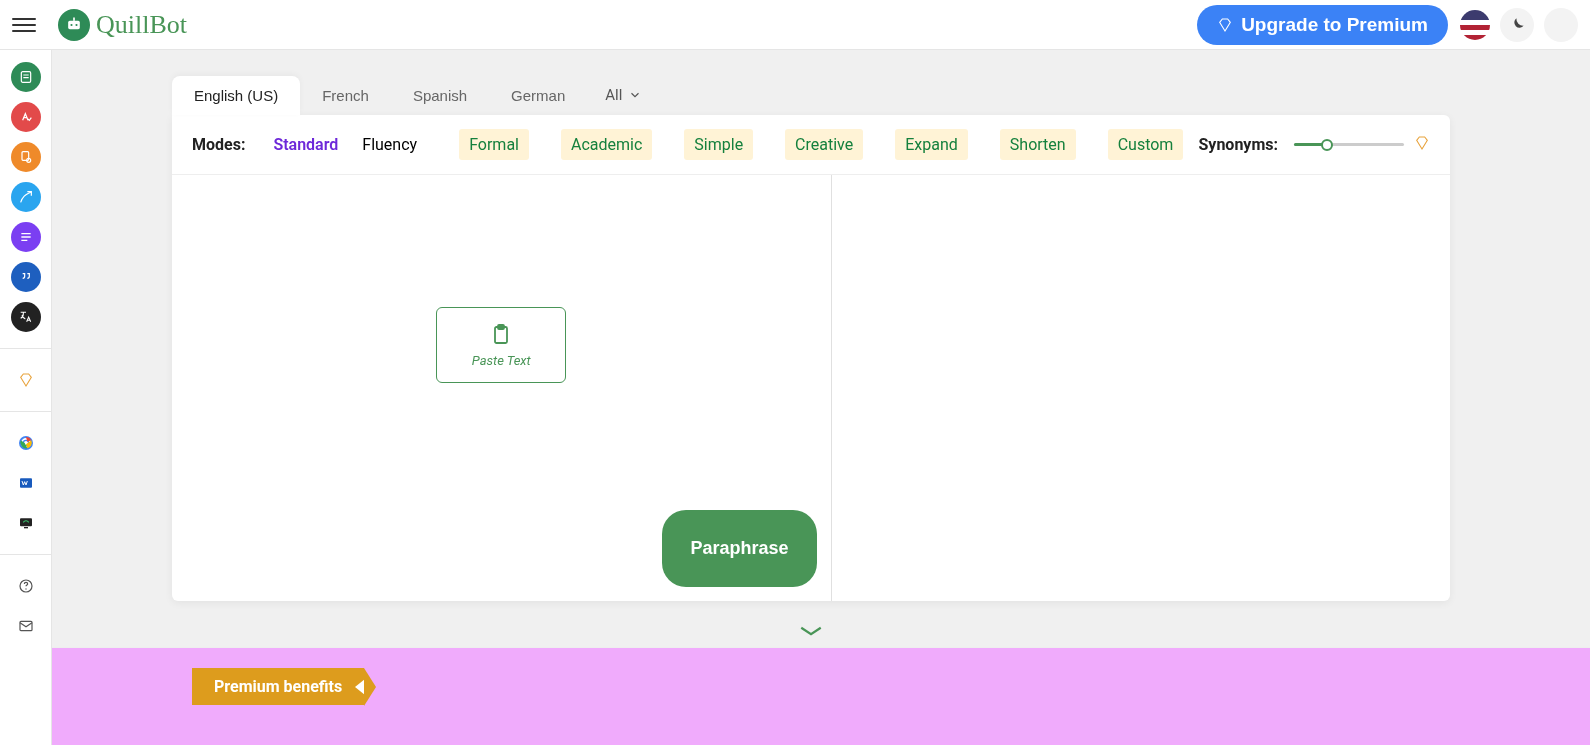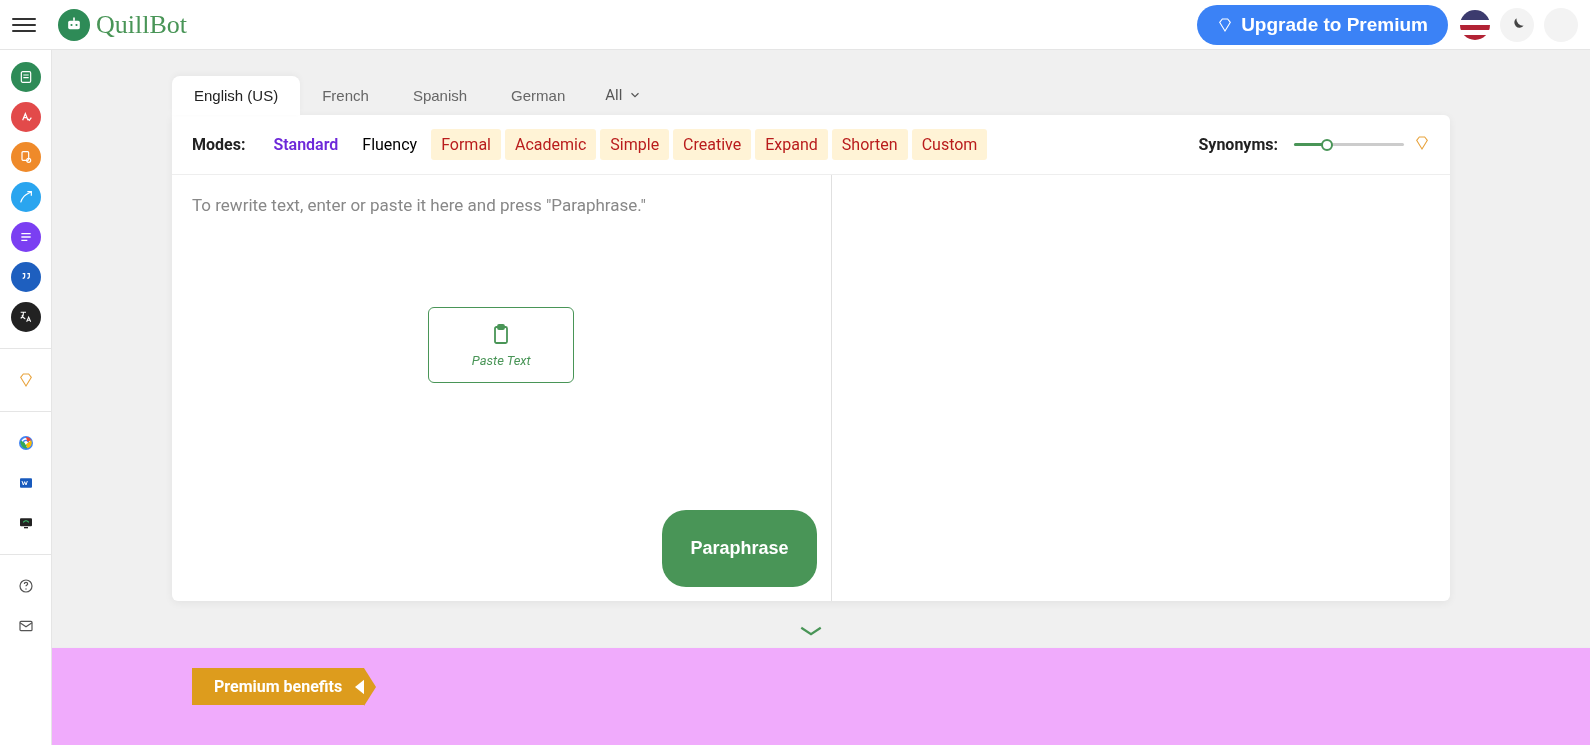--- a/index.html
+++ b/index.html
@@ -41,35 +41,35 @@
 .lang-all { display: flex; align-items: center; gap: 6px; padding: 11px 18px; font-size: 15px; color: #555; cursor: pointer; }
 
 
 .card { background: #fff; border-radius: 0 6px 6px 6px; box-shadow: 0 2px 8px rgba(0,0,0,0.06); }
 
 
 .modes-bar { display: flex; align-items: center; padding: 14px 20px; border-bottom: 1px solid #eee; gap: 4px; }
 .modes-label { font-weight: 700; font-size: 16px; color: #222; margin-right: 14px; }
 .mode { font-size: 16px; padding: 6px 10px; cursor: pointer; border-radius: 3px; }
 .mode.active { color: #6d28d9; font-weight: 600; }
-.mode.premium { background: #fff3d6; color: #b91c1c; }
+.mode.premium { background: #fff3d6; color: #15803d; margin-left: 28px; }
 .modes-spacer { flex: 1; }
 .syn-label { font-weight: 700; font-size: 16px; color: #222; margin-right: 12px; }
 .slider { position: relative; width: 110px; height: 6px; display: flex; align-items: center; }
 .slider-track { position: absolute; height: 3px; width: 100%; background: #ccc; border-radius: 2px; }
 .slider-fill { position: absolute; height: 3px; width: 30%; background: #499557; border-radius: 2px; }
 .slider-thumb { position: absolute; left: 30%; transform: translateX(-50%); width: 12px; height: 12px; background: #fff; border: 2px solid #499557; border-radius: 50%; }
 .slider-diamond { margin-left: 6px; color: #e8a33d; }
 
 
 .panes { display: flex; height: 426px; }
 .pane-left { flex: 1; border-right: 1px solid #e0e0e0; position: relative; padding: 20px; }
 .pane-right { flex: 1; }
 .placeholder { color: #888; font-size: 17px; }
-.paste-box { position: absolute; left: 50%; top: 40%; transform: translate(-50%, -50%); border: 1px solid #499557; border-radius: 6px; width: 146px; height: 76px; display: flex; flex-direction: column; align-items: center; justify-content: center; gap: 6px; cursor: pointer; }
+.paste-box { position: absolute; left: 50%; top: 40%; transform: translate(-50%, -50%); border: 1px solid #499557; border-radius: 6px; width: 130px; height: 76px; display: flex; flex-direction: column; align-items: center; justify-content: center; gap: 6px; cursor: pointer; }
 .paste-box svg { width: 24px; height: 24px; color: #499557; }
 .paste-label { font-size: 13px; color: #499557; font-style: italic; }
 .paraphrase-btn { position: absolute; bottom: 14px; right: 14px; background: #499557; color: #fff; border: none; border-radius: 24px; padding: 28px 28px; font-size: 18px; font-weight: 700; cursor: pointer; }
 
 
 .expand-chevron { display: flex; justify-content: center; padding: 22px 0 8px; cursor: pointer; color: #499557; }
 .premium-banner-wrap { background: #f0abfc; border-top: 1px solid #eee; padding: 20px 0 40px 140px; }
 .premium-banner { display: inline-block; background: #dd9c1d; color: #fff; font-weight: 700; font-size: 16px; padding: 9px 22px; position: relative; }
 .premium-banner::after { content: ""; position: absolute; right: -12px; top: 0; border-top: 19px solid transparent; border-bottom: 19px solid transparent; border-left: 12px solid #dd9c1d; }
 .premium-banner::before { content: ""; position: absolute; right: -12px; top: 0; width: 0; height: 0; }
@@ -237,21 +237,20 @@
           </div>
           <span class="slider-diamond">
             <svg width="16" height="16" viewBox="0 0 24 24">
                 <path d="M4 8 L8 3 H16 L20 8 L12 21 Z" stroke="#e8a33d" stroke-width="1.6" fill="none"></path>
               </svg>
           </span>
         </div>
 
         <div class="panes">
           <div class="pane-left">
-            <div class="placeholder">To rewrite text, enter or paste it here and press "Paraphrase."</div>
             <div class="paste-box">
               <svg viewBox="0 0 24 24">
                   <rect x="6" y="4" width="12" height="16" rx="1.5" fill="none" stroke="#499557" stroke-width="1.8"></rect>
                   <rect x="9" y="2" width="6" height="4" rx="1" fill="none" stroke="#499557" stroke-width="1.8"></rect>
                 </svg>
               <span class="paste-label">Paste Text</span>
             </div>
             <button class="paraphrase-btn">Paraphrase</button>
           </div>
           <div class="pane-right"></div>

